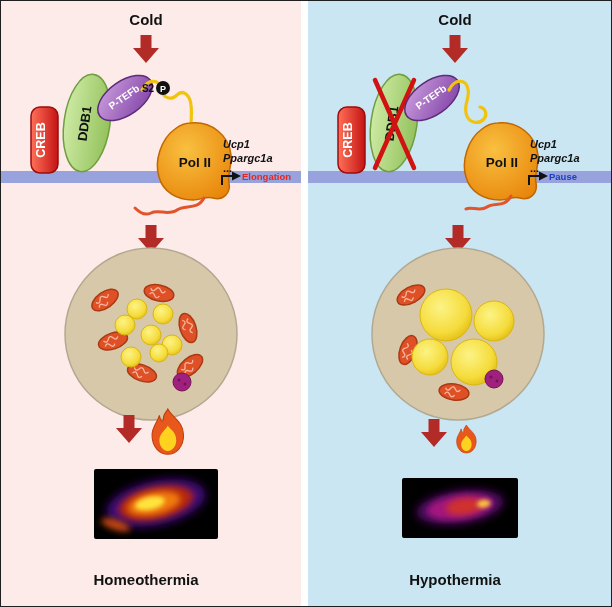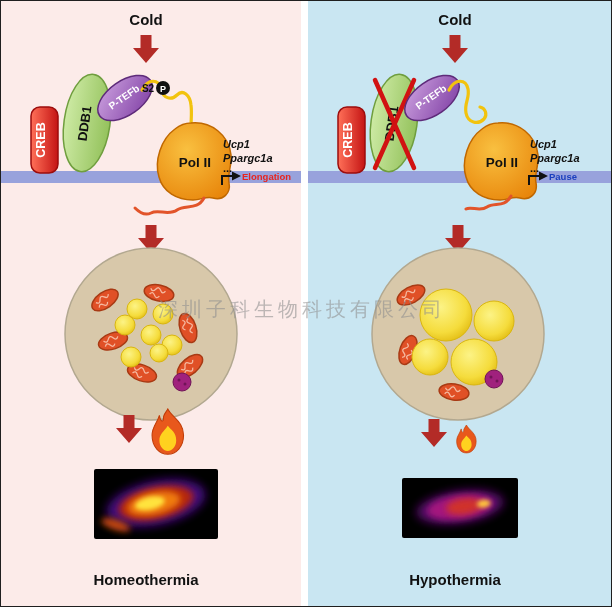--- a/index.html
+++ b/index.html
@@ -230,15 +230,14 @@
           <ellipse rx="33" ry="12" fill="#a4147e" filter="url(#r-b3)"></ellipse>
           <ellipse cx="4" rx="18" ry="8" fill="#d8381a" filter="url(#r-b3)" opacity="0.85"></ellipse>
           <ellipse cx="24" rx="7" ry="4" fill="#ffc83a" filter="url(#r-b2)"></ellipse>
         </g>
       </g>
 
       <text x="147" y="584" text-anchor="middle" font-size="15" font-weight="bold" fill="#111">Hypothermia</text>
     </svg>
   </div>
 
-  <div id="watermark">深圳子科生物科技有限公司</div>
 
 </div>
 
 </body></html>

